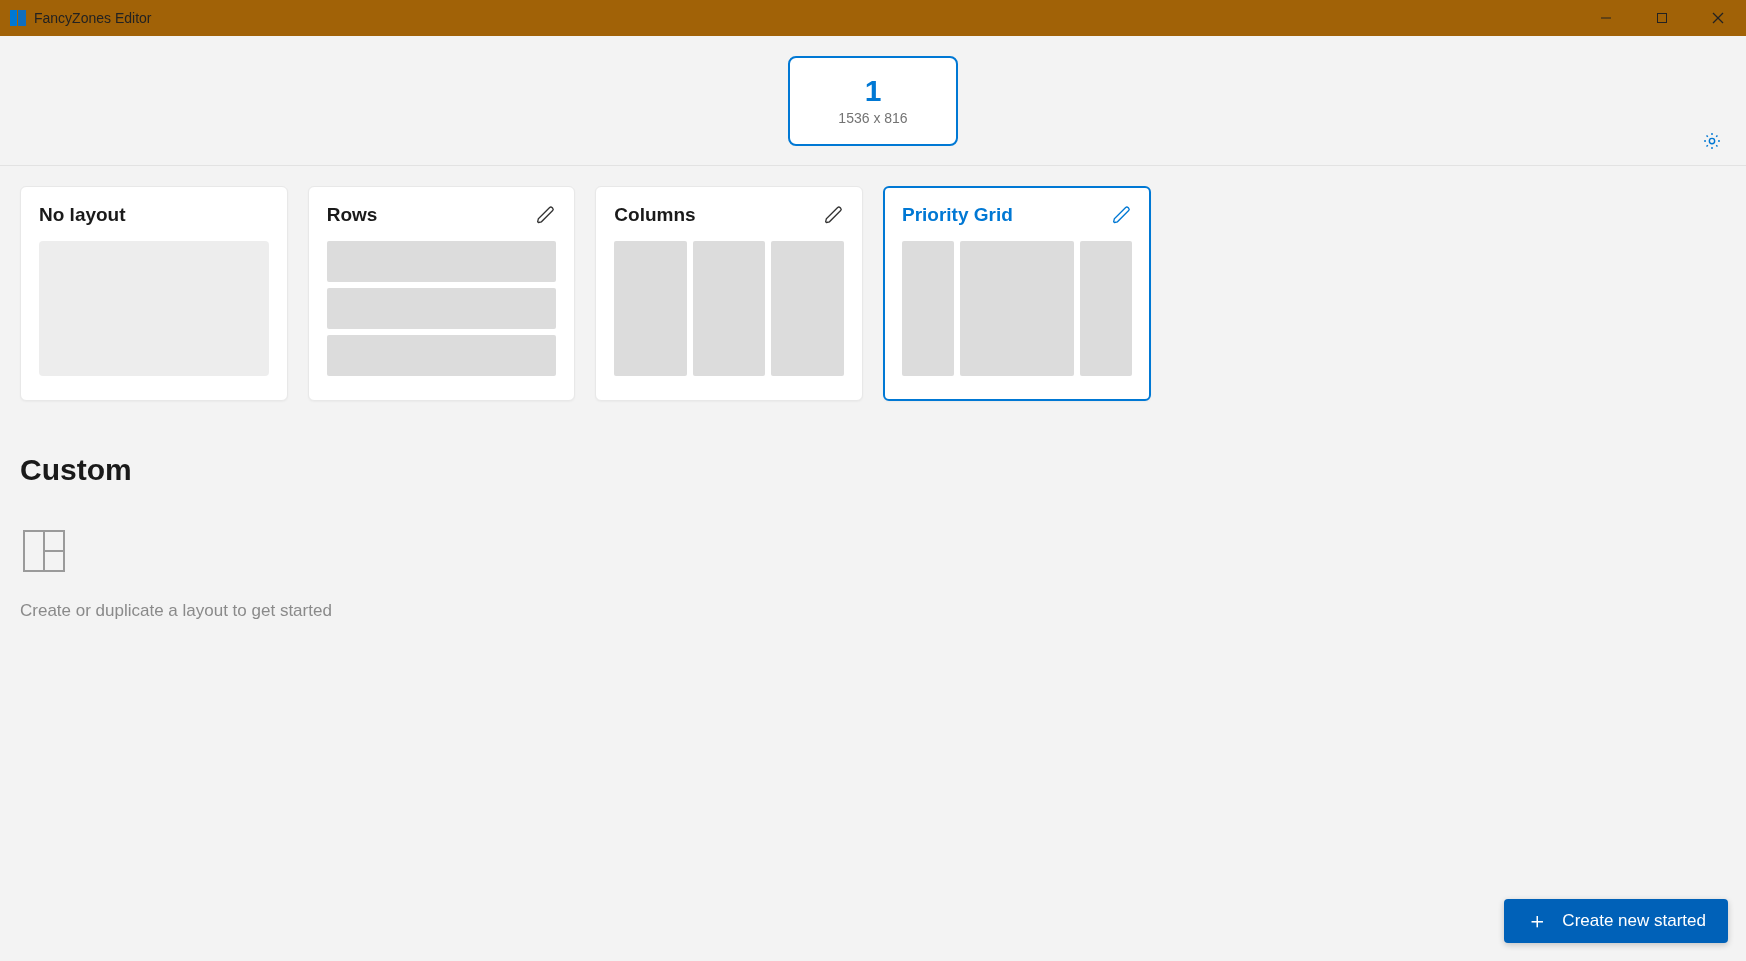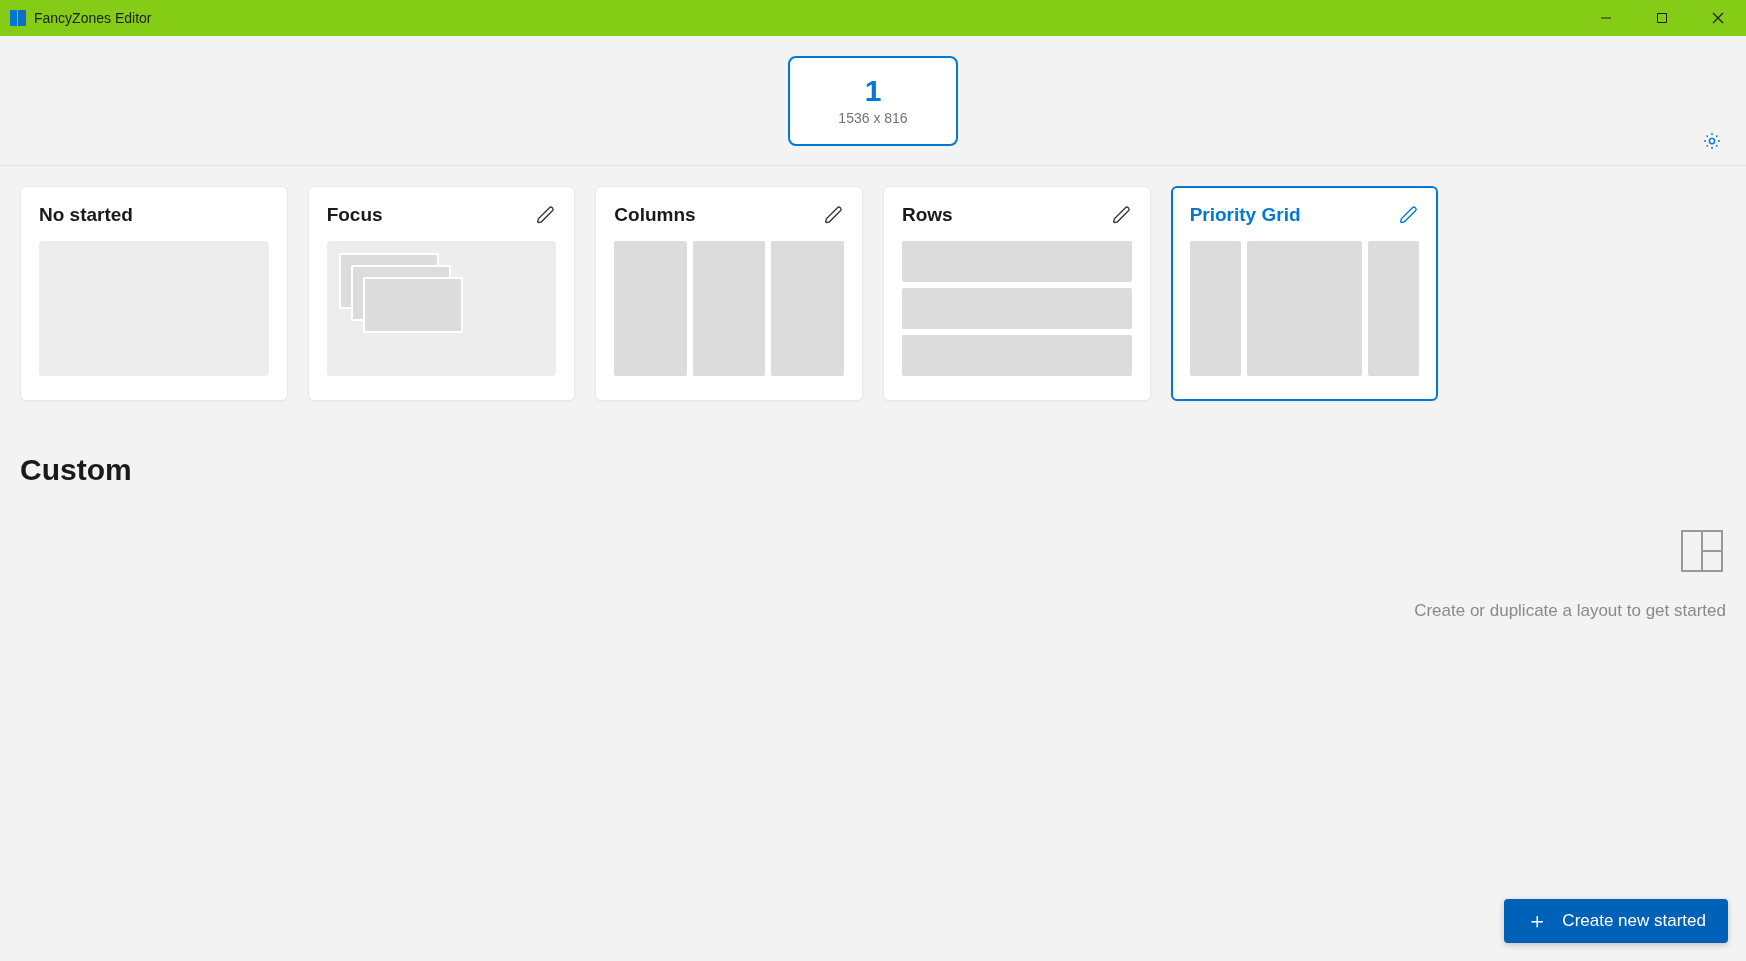--- a/index.html
+++ b/index.html
@@ -11,21 +11,21 @@
     color: #1a1a1a;
     overflow: hidden;
   }
   
   .titlebar {
     height: 36px;
     display: flex;
     align-items: center;
     justify-content: space-between;
     padding: 0 0 0 10px;
-    background: #84cc16;
+    background: #a16207;
   }
   .titlebar .left {
     display: flex;
     align-items: center;
     gap: 8px;
   }
   .app-icon {
     width: 16px; height: 16px;
     display: inline-block;
   }
@@ -168,21 +168,21 @@
     background: #dcdcdc;
     border-radius: 2px;
     flex: 1;
   }
 
   
   .custom-empty {
     margin-top: 40px;
     display: flex;
     flex-direction: column;
-    align-items: flex-end;
+    align-items: flex-start;
     gap: 22px;
     color: #8a8a8a;
   }
   .custom-empty svg { color: #9a9a9a; }
   .custom-empty .msg { font-size: 17px; }
 
   
   .create-btn {
     position: fixed;
     right: 18px;
@@ -246,78 +246,60 @@
     </svg>
   </div>
 </div>
 
 <div class="content">
 
   <div class="templates-grid">
 
     <div class="tpl-card">
       <div class="tpl-head">
-        <span class="tpl-title">No started</span>
+        <span class="tpl-title">No layout</span>
       </div>
       <div class="tpl-preview">
         <div class="pv-nolayout"></div>
       </div>
     </div>
 
+
     <div class="tpl-card">
       <div class="tpl-head">
-        <span class="tpl-title">Focus</span>
+        <span class="tpl-title">Rows</span>
         <span class="edit-icon">
           <svg width="20" height="20" viewBox="0 0 24 24" fill="none" stroke="currentColor" stroke-width="1.6">
               <path d="M3 21l3.5-.8L20 6.6a2 2 0 0 0 0-2.8l-.8-.8a2 2 0 0 0-2.8 0L2.8 16.5 2 20z"></path>
             </svg>
         </span>
       </div>
       <div class="tpl-preview">
-        <div class="pv-focus">
-          <div class="bg"></div>
-          <div class="stack" style="left:12px; top:12px;"></div>
-          <div class="stack" style="left:24px; top:24px;"></div>
-          <div class="stack" style="left:36px; top:36px;"></div>
+        <div class="pv-rows">
+          <div class="row"></div>
+          <div class="row"></div>
+          <div class="row"></div>
         </div>
       </div>
     </div>
 
     <div class="tpl-card">
       <div class="tpl-head">
         <span class="tpl-title">Columns</span>
         <span class="edit-icon">
           <svg width="20" height="20" viewBox="0 0 24 24" fill="none" stroke="currentColor" stroke-width="1.6">
               <path d="M3 21l3.5-.8L20 6.6a2 2 0 0 0 0-2.8l-.8-.8a2 2 0 0 0-2.8 0L2.8 16.5 2 20z"></path>
             </svg>
         </span>
       </div>
       <div class="tpl-preview">
         <div class="pv-columns" style="width:100%;">
           <div class="col" style="flex:1;"></div>
           <div class="col" style="flex:1;"></div>
           <div class="col" style="flex:1;"></div>
-        </div>
-      </div>
-    </div>
-
-    <div class="tpl-card">
-      <div class="tpl-head">
-        <span class="tpl-title">Rows</span>
-        <span class="edit-icon">
-          <svg width="20" height="20" viewBox="0 0 24 24" fill="none" stroke="currentColor" stroke-width="1.6">
-              <path d="M3 21l3.5-.8L20 6.6a2 2 0 0 0 0-2.8l-.8-.8a2 2 0 0 0-2.8 0L2.8 16.5 2 20z"></path>
-            </svg>
-        </span>
-      </div>
-      <div class="tpl-preview">
-        <div class="pv-rows">
-          <div class="row"></div>
-          <div class="row"></div>
-          <div class="row"></div>
         </div>
       </div>
     </div>
 
 
     <div class="tpl-card selected">
       <div class="tpl-head">
         <span class="tpl-title">Priority Grid</span>
         <span class="edit-icon">
           <svg width="20" height="20" viewBox="0 0 24 24" fill="none" stroke="currentColor" stroke-width="1.6">

